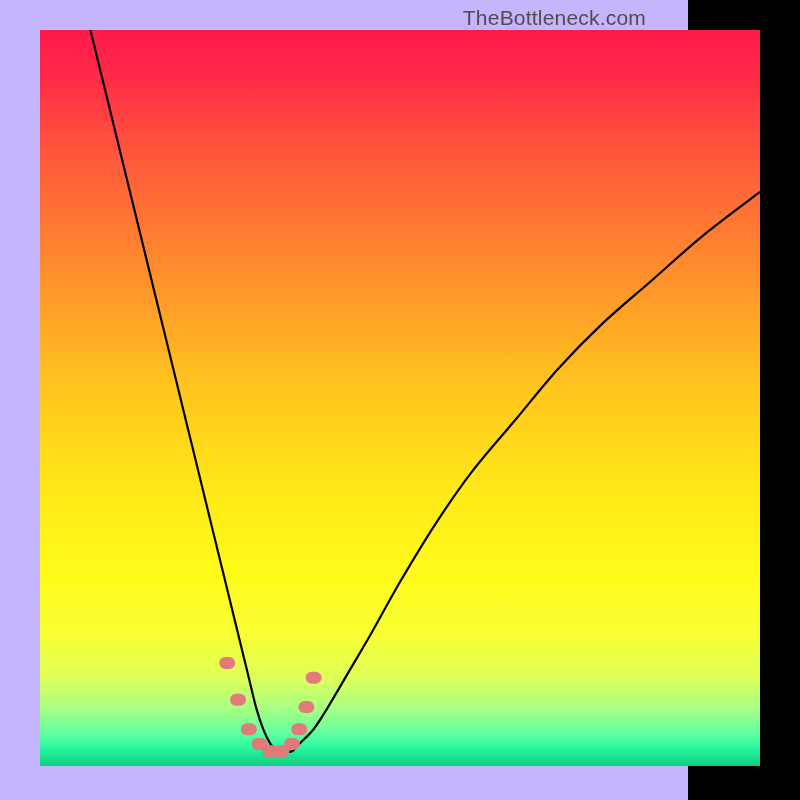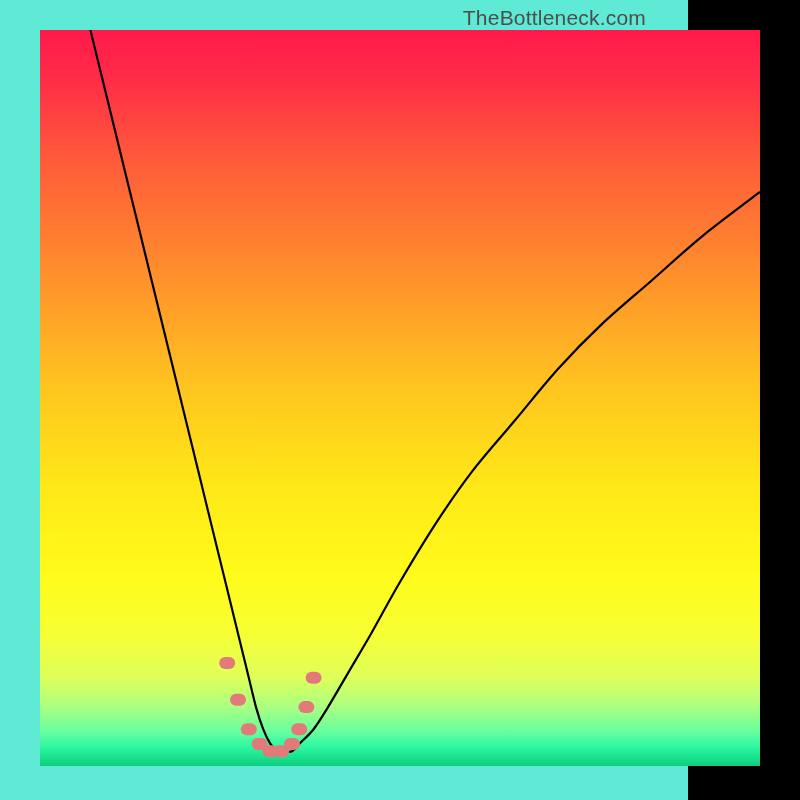--- a/index.html
+++ b/index.html
@@ -9,21 +9,21 @@
     height: 800px;
     background: #000000;
     overflow: hidden;
   }
   .frame {
     position: absolute;
     top: 0;
     left: 0;
     width: 688px;
     height: 800px;
-    background: #5eead4;
+    background: #c4b5fd;
   }
   .plot-area {
     position: absolute;
     left: 40px;
     top: 30px;
     width: 720px;
     height: 736px;
   }
   .gradient-bg {
     position: absolute;

